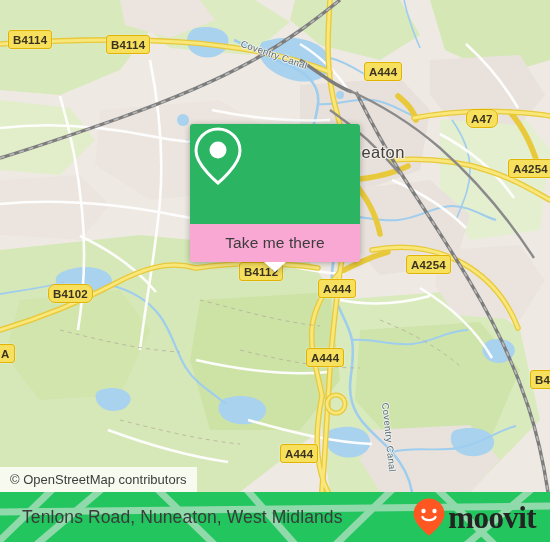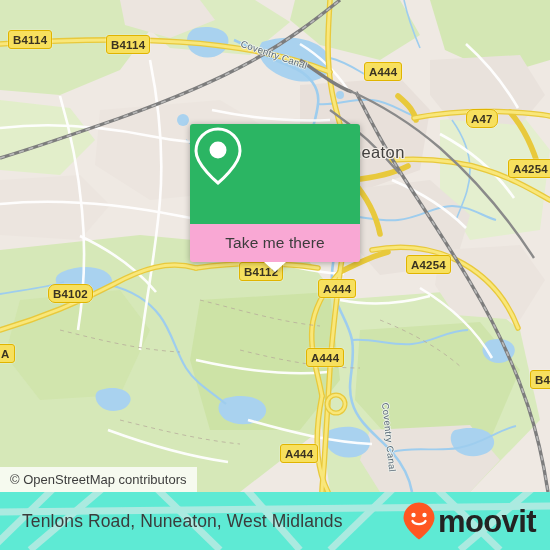--- a/index.html
+++ b/index.html
@@ -88,36 +88,36 @@
     position:absolute;left:0;top:467px;height:25px;
     background:rgba(255,255,255,.78);
     display:flex;align-items:center;
     padding:0 10px 0 10px;
     z-index:50;
   }
   .attrib span{font-size:13px;color:#3d3d3d;white-space:nowrap;}
 
   
   .footer{
-    position:absolute;left:0;top:492px;width:550px;height:58px;
-    background:#5eead4;overflow:hidden;
+    position:absolute;left:0;top:492px;width:550px;height:50px;
+    background:#22c55e;overflow:hidden;
   }
   .footer .ghost{position:absolute;left:0;top:0;opacity:.55;}
   .footer-title{
     position:absolute;left:22px;top:50%;transform:translateY(-50%);
     font-size:17.5px;color:#3b3b3b;white-space:nowrap;letter-spacing:.1px;
     z-index:2;
   }
   .brand{
     position:absolute;right:14px;top:50%;transform:translateY(-50%);
     display:flex;align-items:center;gap:2px;z-index:2;
   }
   .brand-word{
     font-size:31px;color:#232323;letter-spacing:-.6px;
-    font-family:Liberation Sans, sans-serif;
+    font-family:Liberation Serif, serif;
     font-weight:bold;line-height:31px;
   }
 </style>
 </head>
 <body>
 
 <div id="app">
 
   <div class="map">
     <svg width="550" height="492" viewBox="0 0 550 492">

